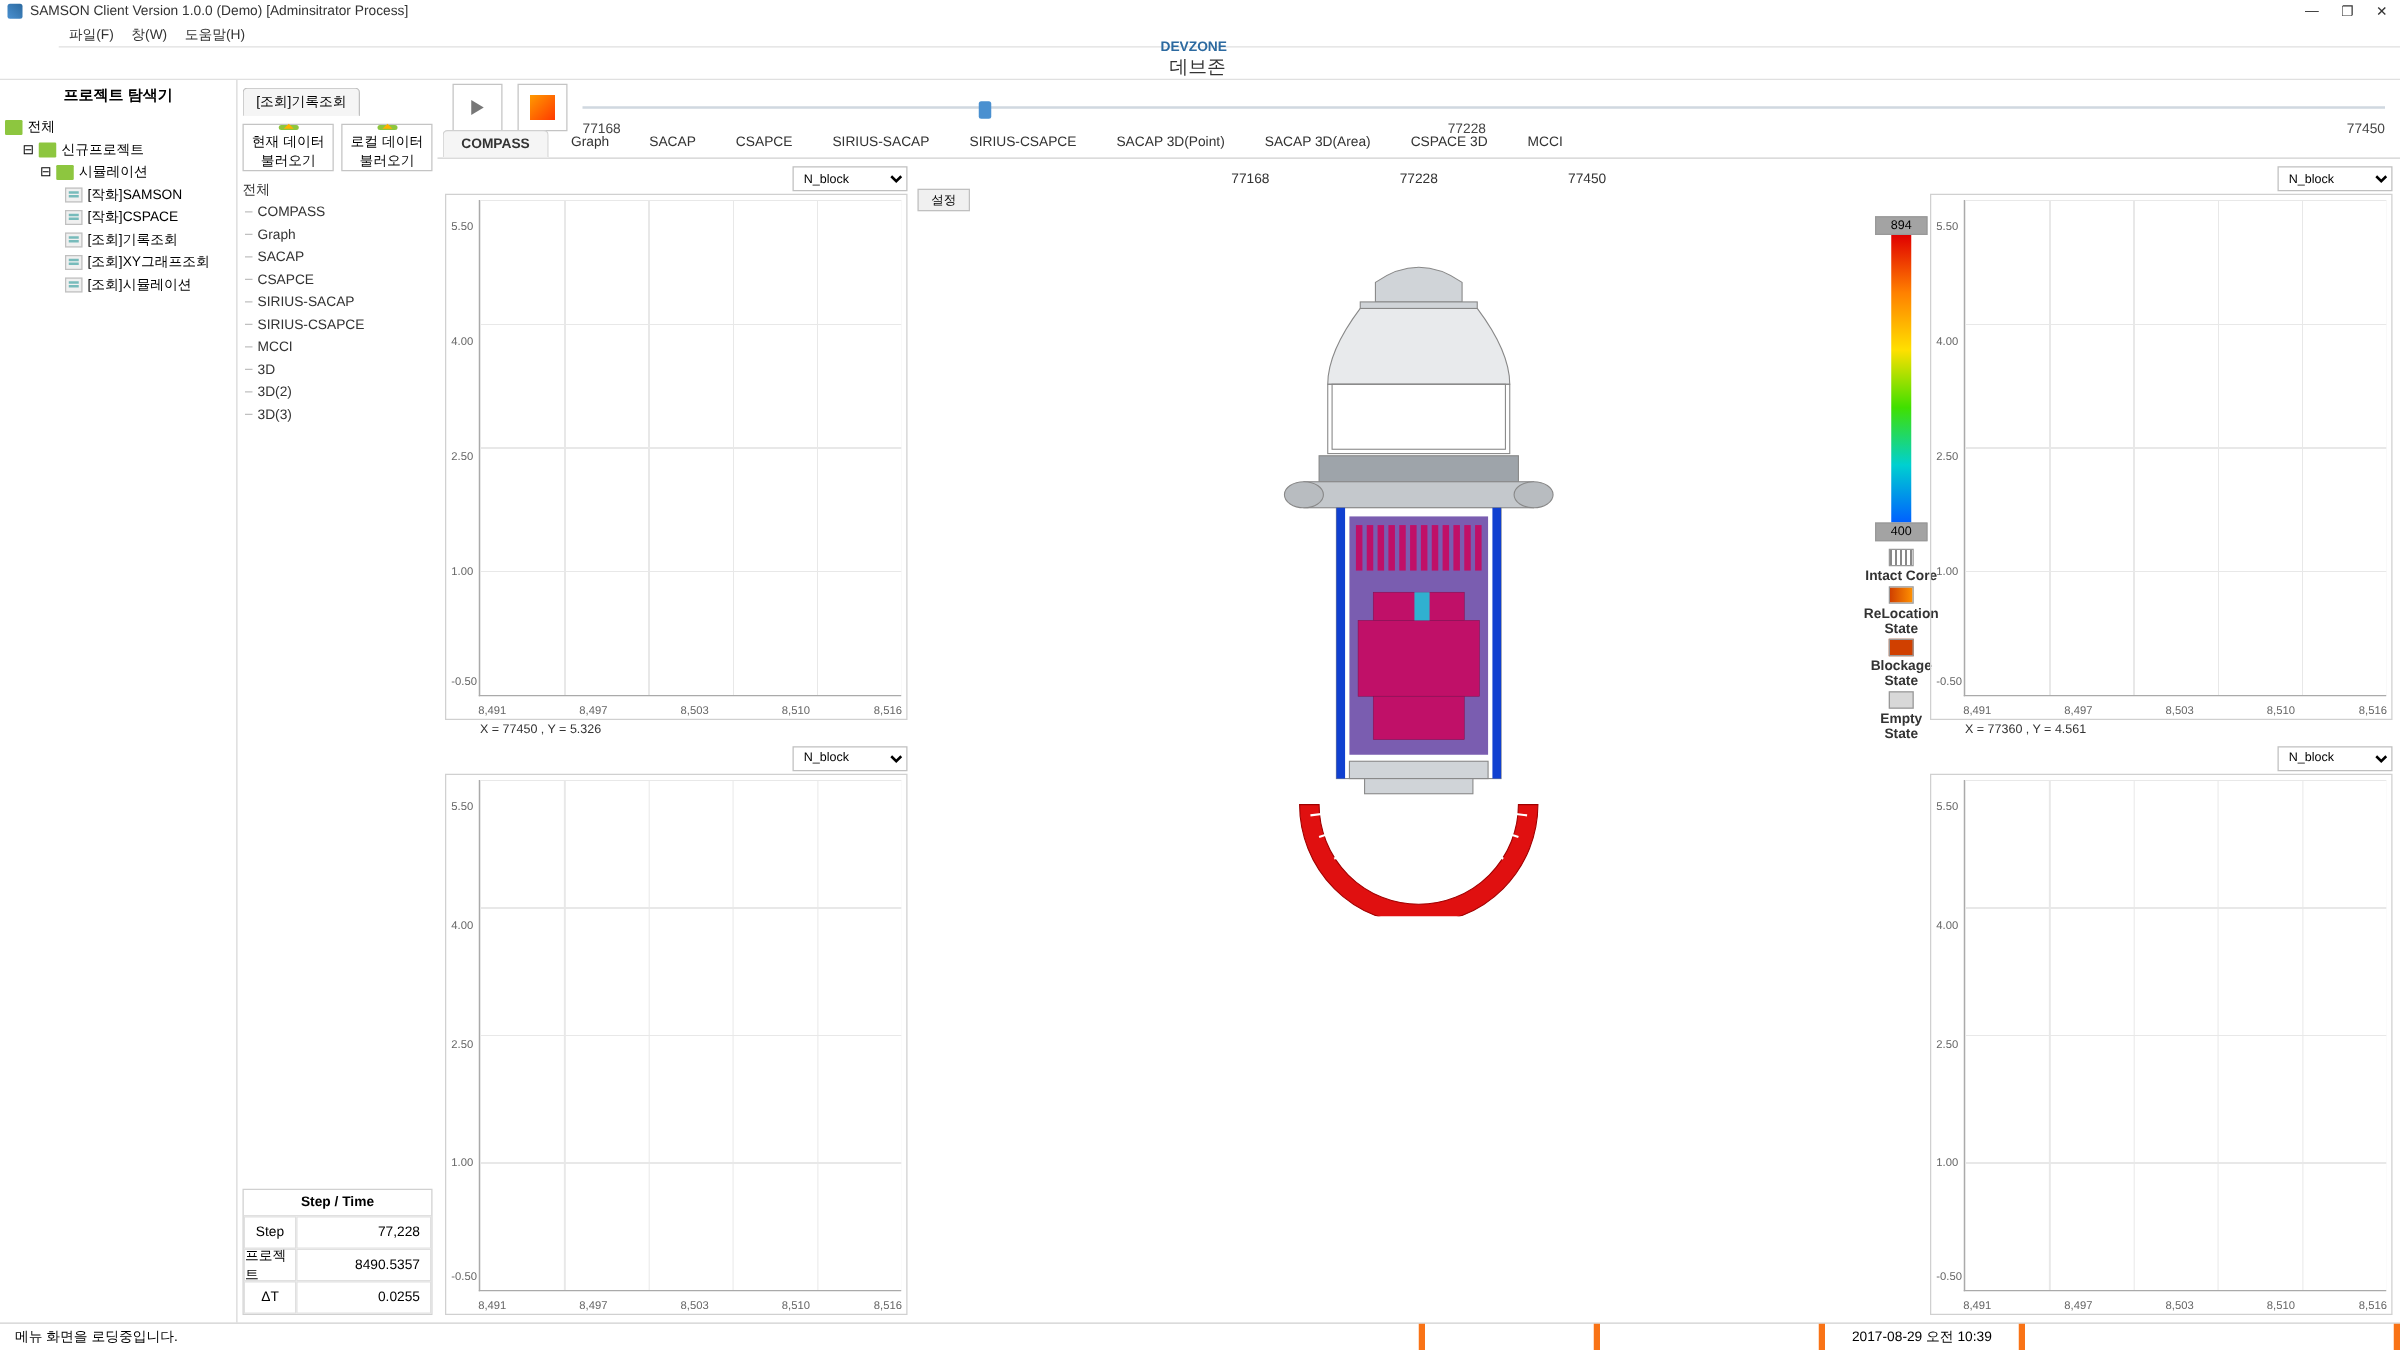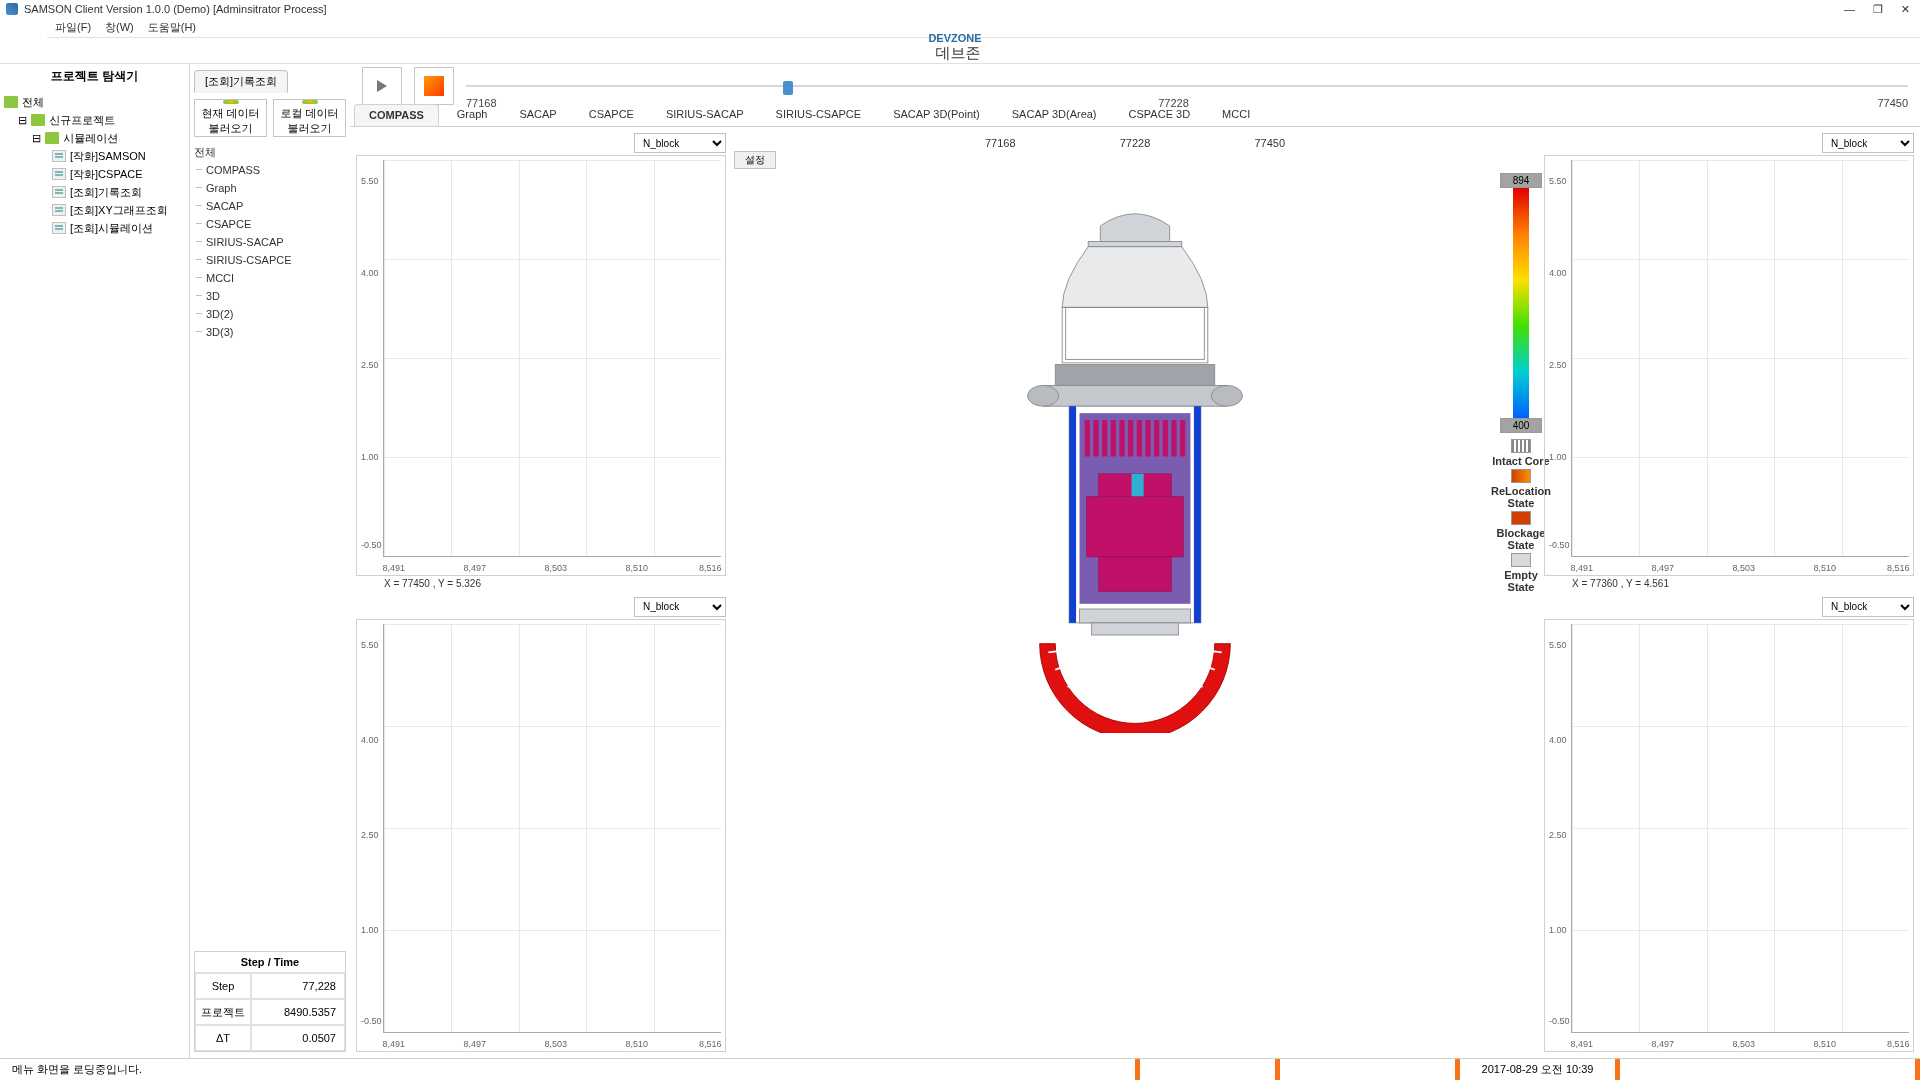--- a/index.html
+++ b/index.html
@@ -64,21 +64,21 @@
 .settings-pill{border:1px solid #c0c0c0; background:#f0f0f0; padding:1px 10px; font-size:10px; margin-top:2px;}
 .reactor-wrap{ position:relative; margin-top:4px; width:300px; height:560px;}
 .colorbar{ position:absolute; right:4px; top:40px; width:22px; height:420px; display:flex; flex-direction:column; align-items:center;}
 .cb-box{border:1px solid #999;background:#a3a3a3;width:42px;text-align:center;font-size:10px;padding:1px 0;}
 .cb-grad{width:16px;flex:1;background:linear-gradient(to bottom,#e00000,#ff8000,#ffe000,#40e000,#00d0d0,#0060ff);}
 .legend{font-size:9px;font-weight:bold;color:#333;text-align:center;display:flex;flex-direction:column;align-items:center;gap:2px;margin-top:6px;}
 .sw{width:20px;height:14px;border:1px solid #999;}
 .steptime{ border:1px solid #d0d0d0; margin-top:10px;}
 .steptime .hdr{ text-align:center; font-weight:bold; padding:4px 0; border-bottom:1px solid #e0e0e0;}
 .kv{ display:flex; height:26px;}
-.kv .k{ width:56px; border:1px solid #e0e0e0; display:flex; align-items:center; justify-content:center;}
+.kv .k{ width:42px; border:1px solid #e0e0e0; display:flex; align-items:center; justify-content:center;}
 .kv .v{ flex:1; border:1px solid #e0e0e0; display:flex; align-items:center; justify-content:flex-end; padding-right:8px; background:#fff;}
 .statusbar{ height:22px; border-top:1px solid #d0d0d0; display:flex; align-items:center; font-size:11px;}
 .statusbar .cell{ border-right:5px solid #f97316; padding:0 12px; height:100%; display:flex; align-items:center;}
 .statusbar .cell.grow{flex:1;}
 .statusbar .cell.fixed{width:160px;justify-content:center;}
 </style>
 </head>
 <body>
 
 <div class="titlebar">
@@ -176,21 +176,21 @@
         <div class="kv">
             <div class="k">Step</div>
             <div class="v">77,228</div>
           </div>
         <div class="kv">
             <div class="k">프로젝트</div>
             <div class="v">8490.5357</div>
           </div>
         <div class="kv">
             <div class="k">ΔT</div>
-            <div class="v">0.0507</div>
+            <div class="v">0.0255</div>
           </div>
       </div>
     </div>
 
     <div class="right">
       <div class="slider-row">
         <button class="play-btn">
             <svg viewBox="0 0 16 16">
               <polygon points="3,2 13,8 3,14" fill="#777"></polygon>
             </svg>

